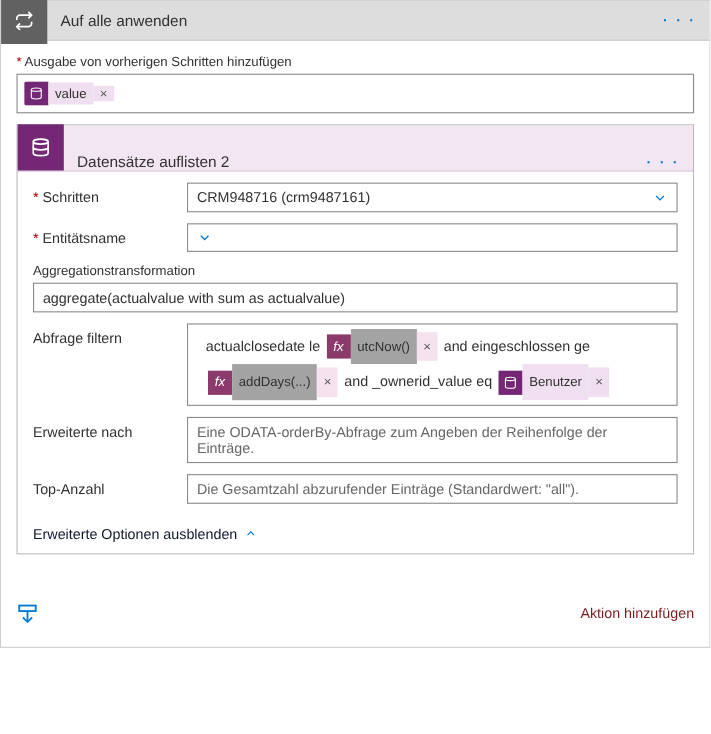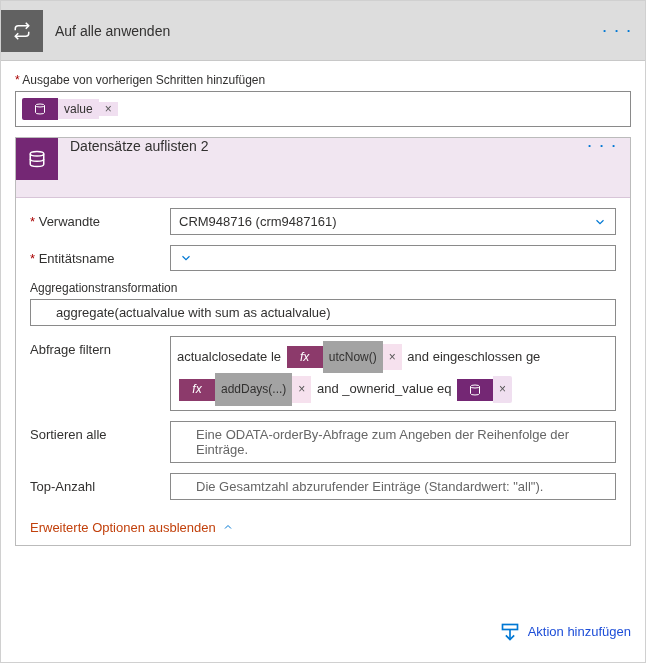--- a/index.html
+++ b/index.html
@@ -1,49 +1,49 @@
 <!DOCTYPE html>
 <html><head>
 <meta charset="utf-8">
 <style>
 * { box-sizing: border-box; margin: 0; padding: 0; }
 body { font-family: "Segoe UI", Arial, sans-serif; font-size: 13px; color: #323130; background: #fff; width: 646px; }
 .card { border: 1px solid #d0d0d0; }
-.header { background: #ddd; display: flex; align-items: center; padding: 0; height: 60px; border-bottom: 1px solid #c8c8c8; }
+.header { background: #ddd; display: flex; align-items: center; padding: 0; height: 36px; border-bottom: 1px solid #c8c8c8; }
 .header-icon { width: 42px; height: 42px; background: #616161; display: flex; align-items: center; justify-content: center; color: #fff; }
 .header-title { flex: 1; padding-left: 12px; font-size: 14px; }
 .header-menu { padding: 0 12px; color: #0078d4; font-weight: bold; letter-spacing: 2px; cursor: pointer; }
 .body { padding: 12px 14px 20px 14px; }
 .field-label { font-size: 12px; color: #323130; margin-bottom: 4px; display: block; }
 .req::before { content: "* "; color: #a80000; }
 .token-box { border: 1px solid #8a8a8a; padding: 6px; margin-bottom: 1px; display: flex; align-items: center; }
 .token-pill { display: inline-flex; align-items: center; border-radius: 2px; overflow: hidden; font-size: 12px; }
-.pill-icon { width: 36px; height: 22px; display: flex; align-items: center; justify-content: center; color: #fff; }
+.pill-icon { width: 22px; height: 22px; display: flex; align-items: center; justify-content: center; color: #fff; }
 .pill-purple .pill-icon { background: #742774; }
 .pill-purple .pill-text { background: #f0dff0; padding: 3px 6px; }
 .pill-pink .pill-icon { background: #8c3a6b; font-style: italic; }
 .pill-pink .pill-text { background: #a3a3a3; padding: 3px 6px; }
 .pill-x { padding: 0 6px; color: #555; cursor: pointer; }
 .pill-pink .pill-x { background: #f6e1ee; }
 .pill-purple .pill-x { background: #f0dff0; }
 .sub-card { border: 1px solid #bbb; margin-top: 10px; }
-.sub-header { background: #f1e6f1; display: flex; align-items: flex-start; height: 60px; border-bottom: 1px solid #d8c5d8; }
+.sub-header { background: #f1e6f1; display: flex; align-items: flex-end; height: 42px; border-bottom: 1px solid #d8c5d8; }
 .sub-header-icon { width: 42px; height: 42px; background: #742774; display: flex; align-items: center; justify-content: center; color: #fff; }
 .sub-body { padding: 10px 14px; }
 .row { display: flex; align-items: flex-start; margin-bottom: 10px; }
 .row-label { width: 140px; padding-top: 6px; font-size: 13px; }
 .row-input { flex: 1; }
 .dd { border: 1px solid #8a8a8a; padding: 5px 8px; display: flex; align-items: center; justify-content: space-between; background: #fff; cursor: pointer; }
 .chev { color: #0078d4; }
-.full-input { border: 1px solid #8a8a8a; padding: 5px 25px; background: #fff; font-size: 13px; }
-.filter-box { border: 1px solid #8a8a8a; padding: 4px 6px; font-size: 13px; line-height: 2.2; }
+.full-input { border: 1px solid #8a8a8a; padding: 5px 8px; background: #fff; font-size: 13px; }
+.filter-box { border: 1px solid #8a8a8a; padding: 4px 16px; font-size: 13px; line-height: 2.2; }
 .filter-box .token-pill { margin: 0 2px; vertical-align: middle; }
 .placeholder { color: #666; font-size: 13px; }
-.link-row { color: #c2410c; font-size: 13px; margin-top: 10px; cursor: pointer; display: inline-flex; align-items: center; gap: 6px; }
-.add-action { display: flex; align-items: center; justify-content: flex-end; margin-top: 76px; color: #1d4ed8; font-size: 13px; cursor: pointer; gap: 8px; }
+.link-row { color: #0f172a; font-size: 13px; margin-top: 10px; cursor: pointer; display: inline-flex; align-items: center; gap: 6px; }
+.add-action { display: flex; align-items: center; justify-content: space-between; margin-top: 44px; color: #7f1d1d; font-size: 13px; cursor: pointer; gap: 8px; }
 .add-icon-box { color: #0078d4; }
 svg { display: block; }
 </style>
 </head>
 <body>
 
 <div class="card">
 
   <div class="header">
     <div class="header-icon">
@@ -83,21 +83,21 @@
               <path d="M3 12a9 3 0 0 0 18 0"></path>
             </svg>
         </div>
         <div class="header-title">Datensätze auflisten 2</div>
         <div class="header-menu">· · ·</div>
       </div>
 
       <div class="sub-body">
 
         <div class="row">
-          <div class="row-label req">Verwandte</div>
+          <div class="row-label req">Schritten</div>
           <div class="row-input">
             <div class="dd">
               <span>CRM948716 (crm9487161)</span>
               <span class="chev">
                   <svg width="14" height="14" viewBox="0 0 24 24" fill="none" stroke="#0078d4" stroke-width="2">
                     <polyline points="6 9 12 15 18 9"></polyline>
                   </svg>
                 </span>
             </div>
           </div>
@@ -139,28 +139,29 @@
                 <span class="pill-x">×</span>
               </span>
               <span>and _ownerid_value eq</span>
               <span class="token-pill pill-purple">
                 <span class="pill-icon">
                   <svg width="12" height="14" viewBox="0 0 24 24" fill="none" stroke="#fff" stroke-width="2">
                       <ellipse cx="12" cy="5" rx="9" ry="3"></ellipse>
                       <path d="M3 5v14a9 3 0 0 0 18 0V5"></path>
                     </svg>
                 </span>
+                <span class="pill-text">Benutzer</span>
                 <span class="pill-x">×</span>
               </span>
             </div>
           </div>
         </div>
 
         <div class="row">
-          <div class="row-label">Sortieren alle</div>
+          <div class="row-label">Erweiterte nach</div>
           <div class="row-input">
             <div class="full-input placeholder">Eine ODATA-orderBy-Abfrage zum Angeben der Reihenfolge der Einträge.</div>
           </div>
         </div>
 
         <div class="row">
           <div class="row-label">Top-Anzahl</div>
           <div class="row-input">
             <div class="full-input placeholder">Die Gesamtzahl abzurufender Einträge (Standardwert: "all").</div>
           </div>

